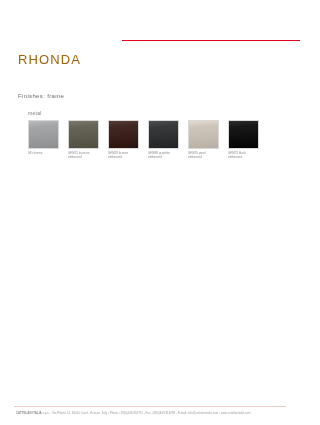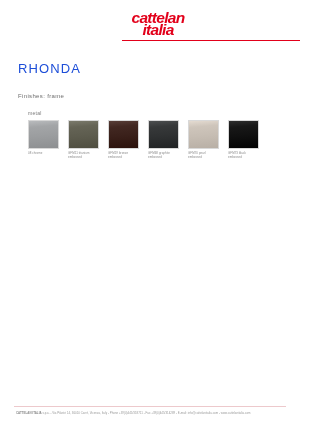--- a/index.html
+++ b/index.html
@@ -53,23 +53,22 @@
     background: #e2001a;
   }
 
   
   .page-title {
     position: absolute;
     left: 18px;
     top: 52px;
     font-size: 13px;
     letter-spacing: 1.1px;
-    color: #1d4ed8;
+    color: #a16207;
     font-weight: 400;
-    margin-top: 9px;
   }
 
   
   .section-heading {
     position: absolute;
     left: 18px;
     top: 93px;
     font-size: 6px;
     letter-spacing: 0.35px;
     color: #6d6d6d;
@@ -131,24 +130,20 @@
   }
   .footer-text .brand {
     color: #8a8a8a;
     font-weight: 700;
   }
 </style>
 </head>
 <body>
 
 <div class="header">
-  <div class="logo">
-    <span class="logo-line1">cattelan</span>
-    <span class="logo-line2">italia</span>
-  </div>
   <div class="header-rule"></div>
 </div>
 
 <div class="page-title">RHONDA</div>
 
 <div class="section-heading">Finishes: frame</div>
 <div class="group-label">metal</div>
 
 <div class="swatch-row" id="swatch-row">
     <div class="swatch-cell">

